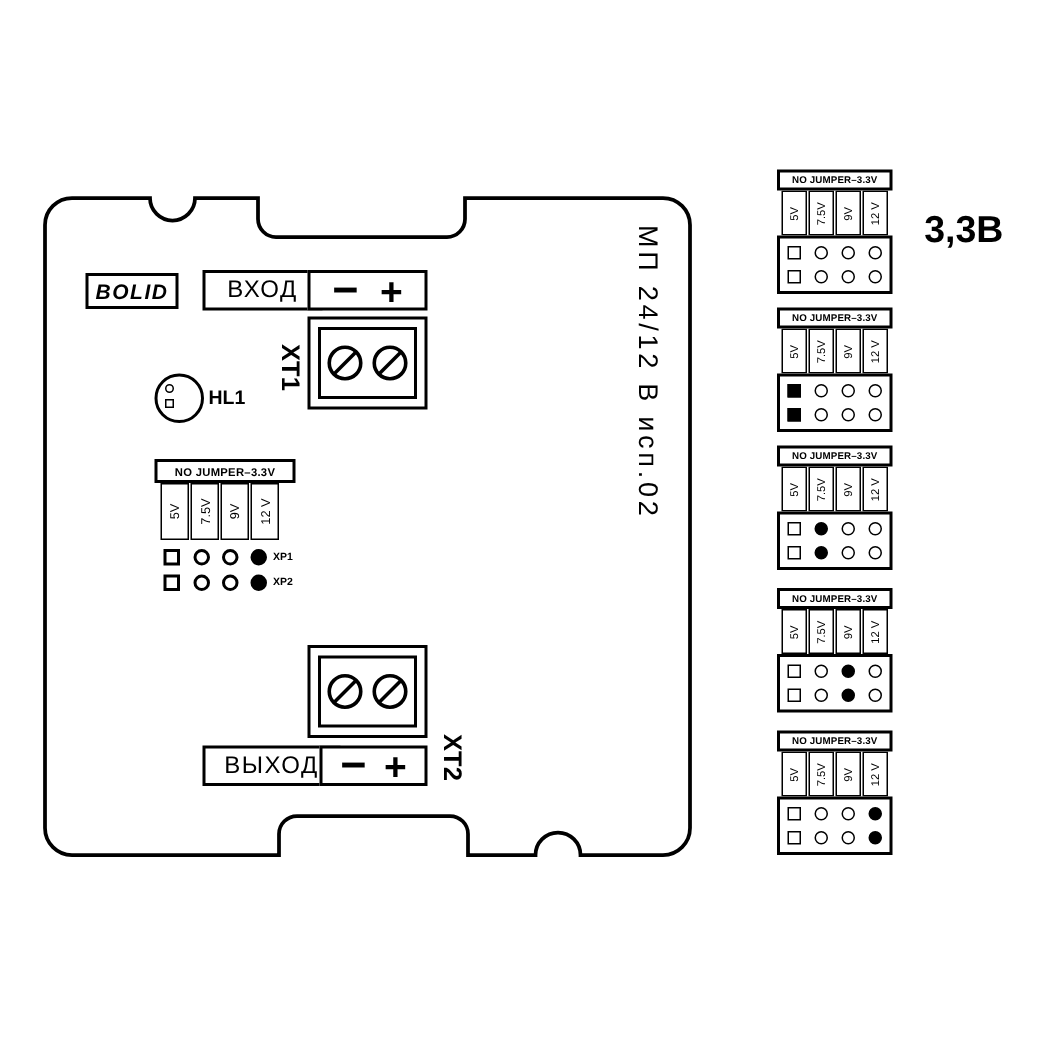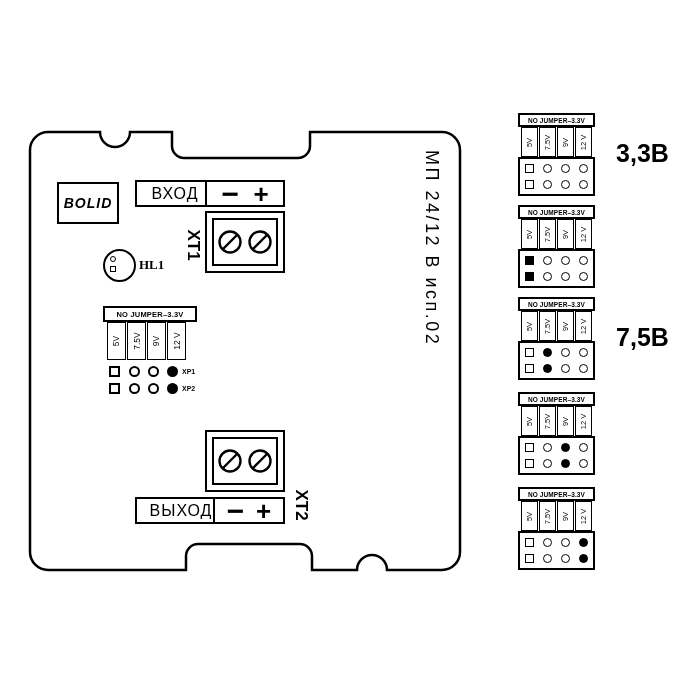--- a/index.html
+++ b/index.html
@@ -5,38 +5,38 @@
   * { margin:0; padding:0; box-sizing:border-box; }
   html,body { width:700px; height:700px; background:#fff; color:#000;
               font-family:"Liberation Sans", sans-serif; position:relative; overflow:hidden; }
   .abs { position:absolute; }
   .bdr { border:2.5px solid #000; background:#fff; }
   .cen { display:flex; align-items:center; justify-content:center; }
 
   #board-svg { position:absolute; left:0; top:0; }
 
   
-  #logo { left:57px; top:182px; width:62px; height:42px; }
+  #logo { left:57px; top:182px; width:62px; height:24px; }
   .logo-t { font-weight:800; font-style:italic; font-size:14px; letter-spacing:1px; }
 
   
   .lblbox { font-size:16px; letter-spacing:1px; }
   .signs { display:flex; align-items:center; justify-content:space-evenly; font-weight:900; }
   .minus { font-size:30px; line-height:20px; }
   .plus  { font-size:26px; line-height:20px; }
 
   
   .rot-cw { transform:rotate(90deg); transform-origin:0 0; white-space:nowrap; }
   #xt1-t, #xt2-t { width:54px; height:18px; line-height:18px; font-size:17px; font-weight:700; text-align:center; }
   #model-t { width:210px; height:20px; line-height:20px; font-size:18px; letter-spacing:2.5px; }
 
   
   #hl1-c { left:103px; top:249px; width:33px; height:33px; border:2.5px solid #000; border-radius:50%; background:#fff; }
   .hl-mark { border:1.5px solid #000; width:6px; height:6px; background:#fff; }
-  #hl1-t { left:139px; top:257px; font-size:13px; font-weight:700;font-family:Liberation Serif, serif; }
+  #hl1-t { left:139px; top:257px; font-size:13px; font-weight:700; }
 
   
   .pad { background:#fff; border:2px solid #000; }
   .pad.small { width:9px; height:9px; border-width:1.7px; }
   .pad.big   { width:11px; height:11px; }
   .ci { border-radius:50%; }
   .filled { background:#000; }
   .rotl { transform:rotate(-90deg); white-space:nowrap; }
 
   
@@ -230,21 +230,20 @@
         <div class="pad small"></div>
         <div class="pad small ci filled"></div>
         <div class="pad small ci"></div>
         <div class="pad small ci"></div>
         <div class="pad small"></div>
         <div class="pad small ci filled"></div>
         <div class="pad small ci"></div>
         <div class="pad small ci"></div>
       </div>
     </div>
-    <div class="vlabel" style="top: 323px;">7,5В</div>
     <div class="vdiag" style="top: 392px;">
       <div class="vd-head cen">NO JUMPER–3.3V</div>
       <div class="vd-labels">
         <div class="vd-lab cen">
           <span class="rotl">5V</span>
         </div>
         <div class="vd-lab cen">
           <span class="rotl">7.5V</span>
         </div>
         <div class="vd-lab cen">

